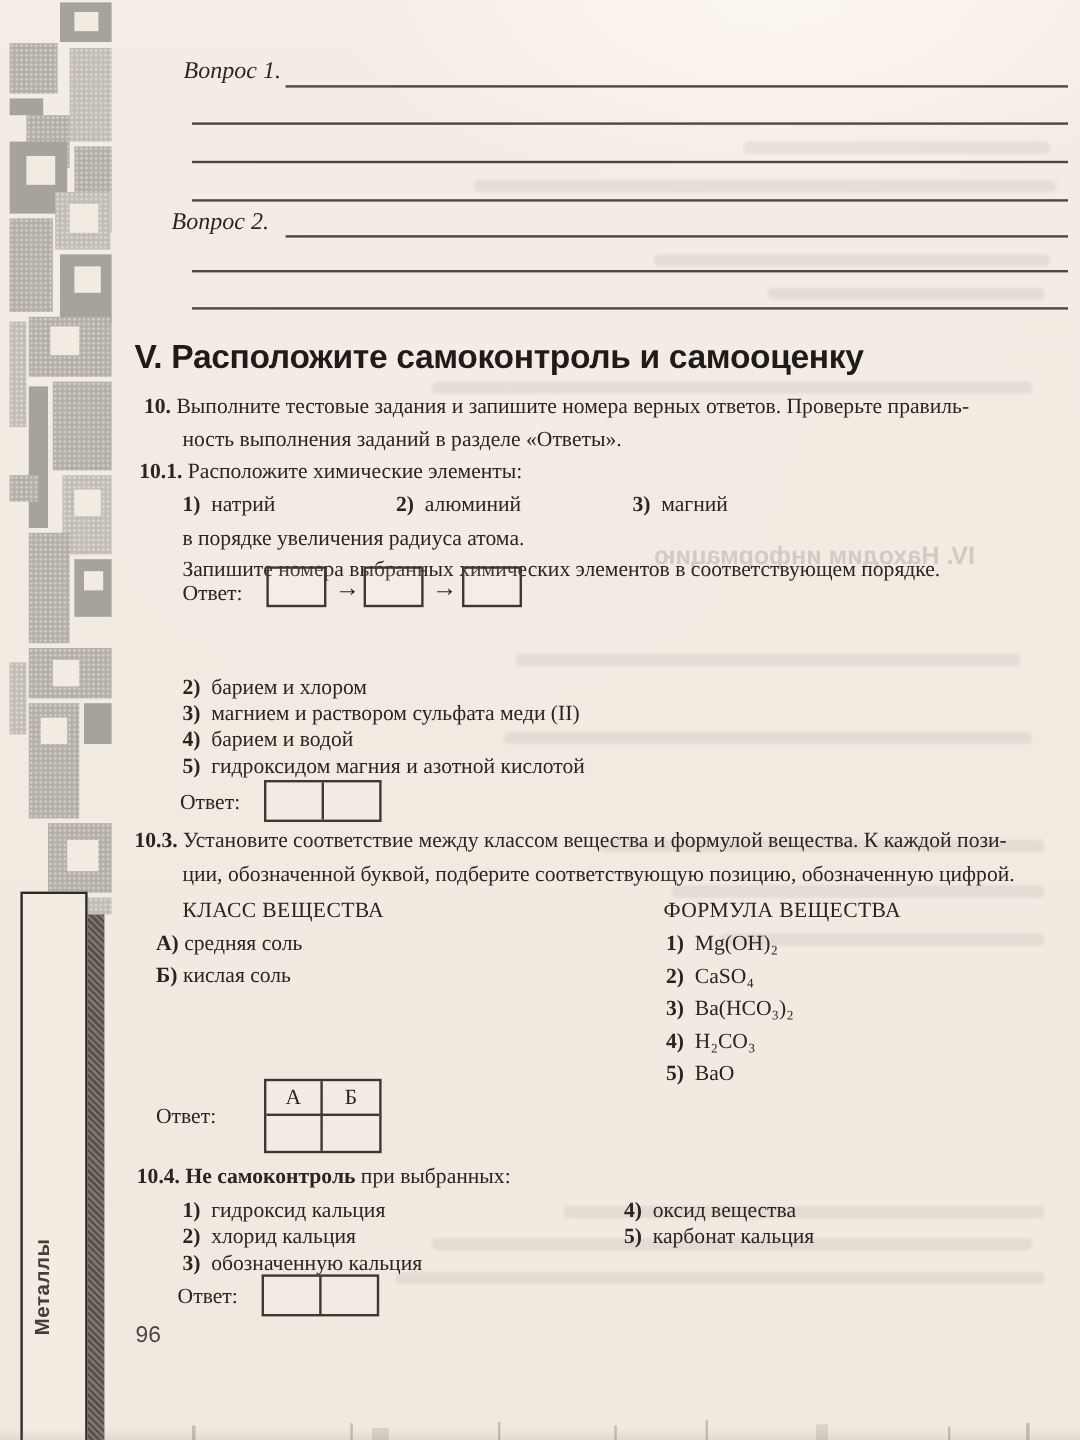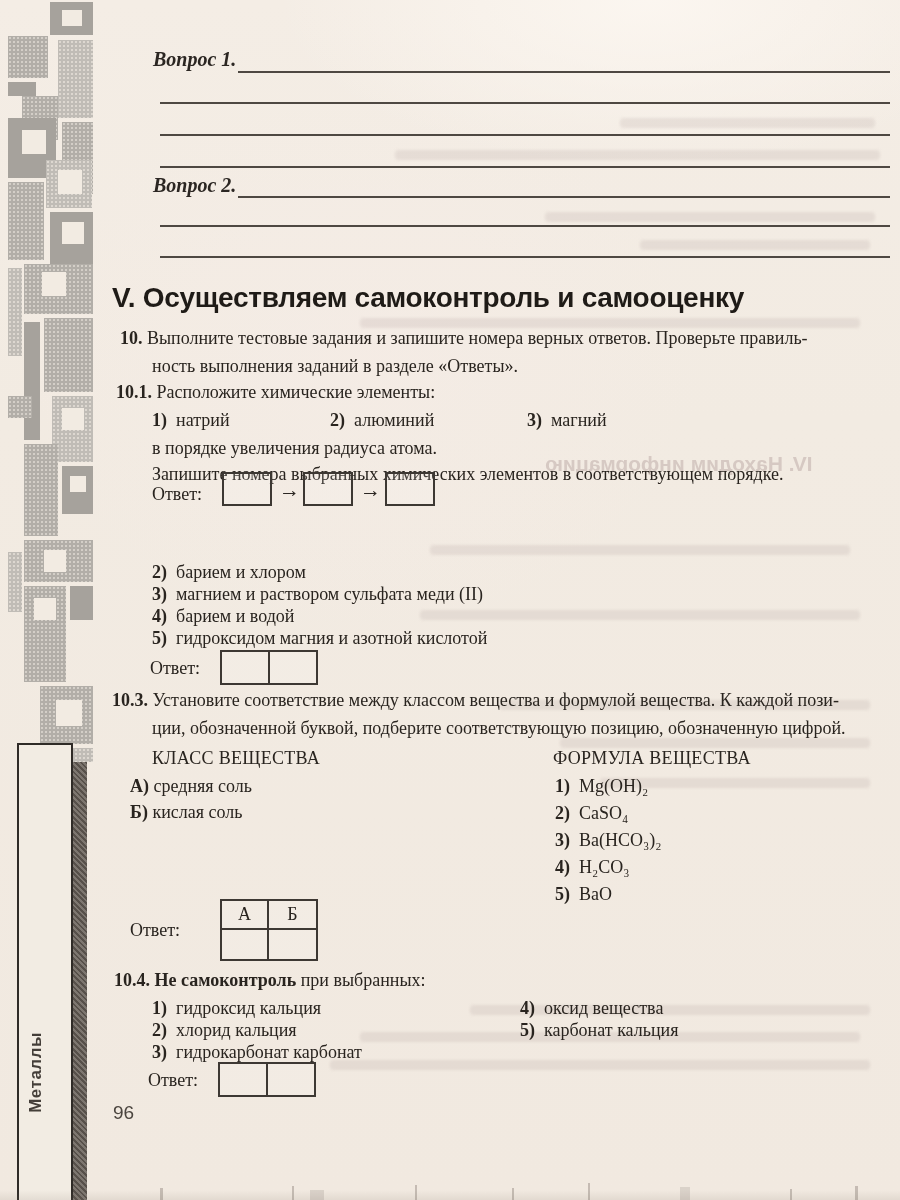--- a/index.html
+++ b/index.html
@@ -6,21 +6,21 @@
   body{width:900px;height:1200px;overflow:hidden;
        font-family:"Liberation Serif","DejaVu Serif",serif;color:#29241f;}
   .page{position:relative;width:900px;height:1200px;overflow:hidden;
     background:
       radial-gradient(ellipse 620px 280px at 72% 0%, rgba(252,247,241,.9) 0%, rgba(252,247,241,0) 60%),
       radial-gradient(ellipse 500px 400px at 40% 30%, rgba(246,236,231,.5) 0%, rgba(246,236,231,0) 70%),
       linear-gradient(180deg,#f4ede5 0%,#f2ebe2 35%,#f1e9e0 100%);}
   
   .wline{position:absolute;height:2px;background:#4e4842}
   
-  .vq{position:absolute;font-style:italic;font-weight:bold;font-size:20px;color:#2b2622}
+  .vq{position:absolute;font-style:italic;font-weight:normal;font-size:20px;color:#2b2622}
   
   .h1{position:absolute;font-family:"Liberation Sans","DejaVu Sans",sans-serif;
       font-weight:700;font-size:28px;letter-spacing:-0.3px;color:#1f1b17;white-space:nowrap}
   .t{position:absolute;font-size:18px;white-space:nowrap}
   .num{font-weight:bold}
   .bold{font-weight:bold}
   .caps{font-size:18px;letter-spacing:.3px}
   
   .ans1{position:absolute;width:46px;height:30px;border:2px solid #3d3833;background:rgba(255,255,255,.12)}
   .arrow{position:absolute;font-size:21px;color:#2b2622}
@@ -119,26 +119,26 @@
   <div class="ghostbar" style="left:470px;top:1005px;width:400px"></div>
   <div class="ghostbar" style="left:360px;top:1032px;width:500px"></div>
   <div class="ghostbar" style="left:330px;top:1060px;width:540px"></div>
   <div class="ghosttext" style="left:545px;top:452px">IV. Находим информацию</div>
 
   <div class="vq" style="left:153px;top:48px">Вопрос 1.</div>
   <div class="wline" style="left:238px;top:71px;width:652px"></div>
   <div class="wline" style="left:160px;top:102px;width:730px"></div>
   <div class="wline" style="left:160px;top:134px;width:730px"></div>
   <div class="wline" style="left:160px;top:166px;width:730px"></div>
-  <div class="vq" style="left:153px;top:174px">Вопрос 2.</div>
+  <div class="vq" style="left:143px;top:174px">Вопрос 2.</div>
   <div class="wline" style="left:238px;top:196px;width:652px"></div>
   <div class="wline" style="left:160px;top:225px;width:730px"></div>
   <div class="wline" style="left:160px;top:256px;width:730px"></div>
 
-  <div class="h1" style="left:112px;top:282px">V. Осуществляем самоконтроль и самооценку</div>
+  <div class="h1" style="left:112px;top:282px">V. Расположите самоконтроль и самооценку</div>
 
   <div class="t" style="left:120px;top:328px"><span class="num">10.</span>&nbsp;<span>Выполните тестовые задания и запишите номера верных ответов. Проверьте правиль-</span></div>
   <div class="t" style="left:152px;top:356px">ность выполнения заданий в разделе «Ответы».</div>
 
   <div class="t" style="left:116px;top:382px"><span class="num">10.1.</span>&nbsp;<span>Расположите химические элементы:</span></div>
   <div class="t" style="left:152px;top:410px"><span class="num">1)</span>&nbsp;&nbsp;<span>натрий</span></div>
   <div class="t" style="left:330px;top:410px"><span class="num">2)</span>&nbsp;&nbsp;<span>алюминий</span></div>
   <div class="t" style="left:527px;top:410px"><span class="num">3)</span>&nbsp;&nbsp;<span>магний</span></div>
   <div class="t" style="left:152px;top:464px">Запишите номера выбранных химических элементов в соответствующем порядке.</div>
   <div class="t" style="left:152px;top:438px">в порядке увеличения радиуса атома.</div>
@@ -174,21 +174,21 @@
   <div class="anstbl">
     <div class="br bb">А</div>
     <div class="bb">Б</div>
     <div class="br"></div>
     <div></div>
   </div>
 
   <div class="t" style="left:114px;top:970px"><span class="num">10.4.</span>&nbsp;<span class="bold">Не самоконтроль</span><span> при выбранных:</span></div>
   <div class="t" style="left:152px;top:998px"><span class="num">1)</span>&nbsp;&nbsp;<span>гидроксид кальция</span></div>
   <div class="t" style="left:152px;top:1020px"><span class="num">2)</span>&nbsp;&nbsp;<span>хлорид кальция</span></div>
-  <div class="t" style="left:152px;top:1042px"><span class="num">3)</span>&nbsp;&nbsp;<span>гидрокарбонат карбонат</span></div>
+  <div class="t" style="left:152px;top:1042px"><span class="num">3)</span>&nbsp;&nbsp;<span>обозначенную кальция</span></div>
   <div class="t" style="left:520px;top:998px"><span class="num">4)</span>&nbsp;&nbsp;<span>оксид вещества</span></div>
   <div class="t" style="left:520px;top:1020px"><span class="num">5)</span>&nbsp;&nbsp;<span>карбонат кальция</span></div>
   <div class="t" style="left:148px;top:1070px">Ответ:</div>
   <div class="ans2" style="left:218px;top:1062px">
       <div class="c1"></div>
       <div class="c2"></div>
     </div>
 
   <div class="tabshadow"></div>
   <div class="tab"></div>

